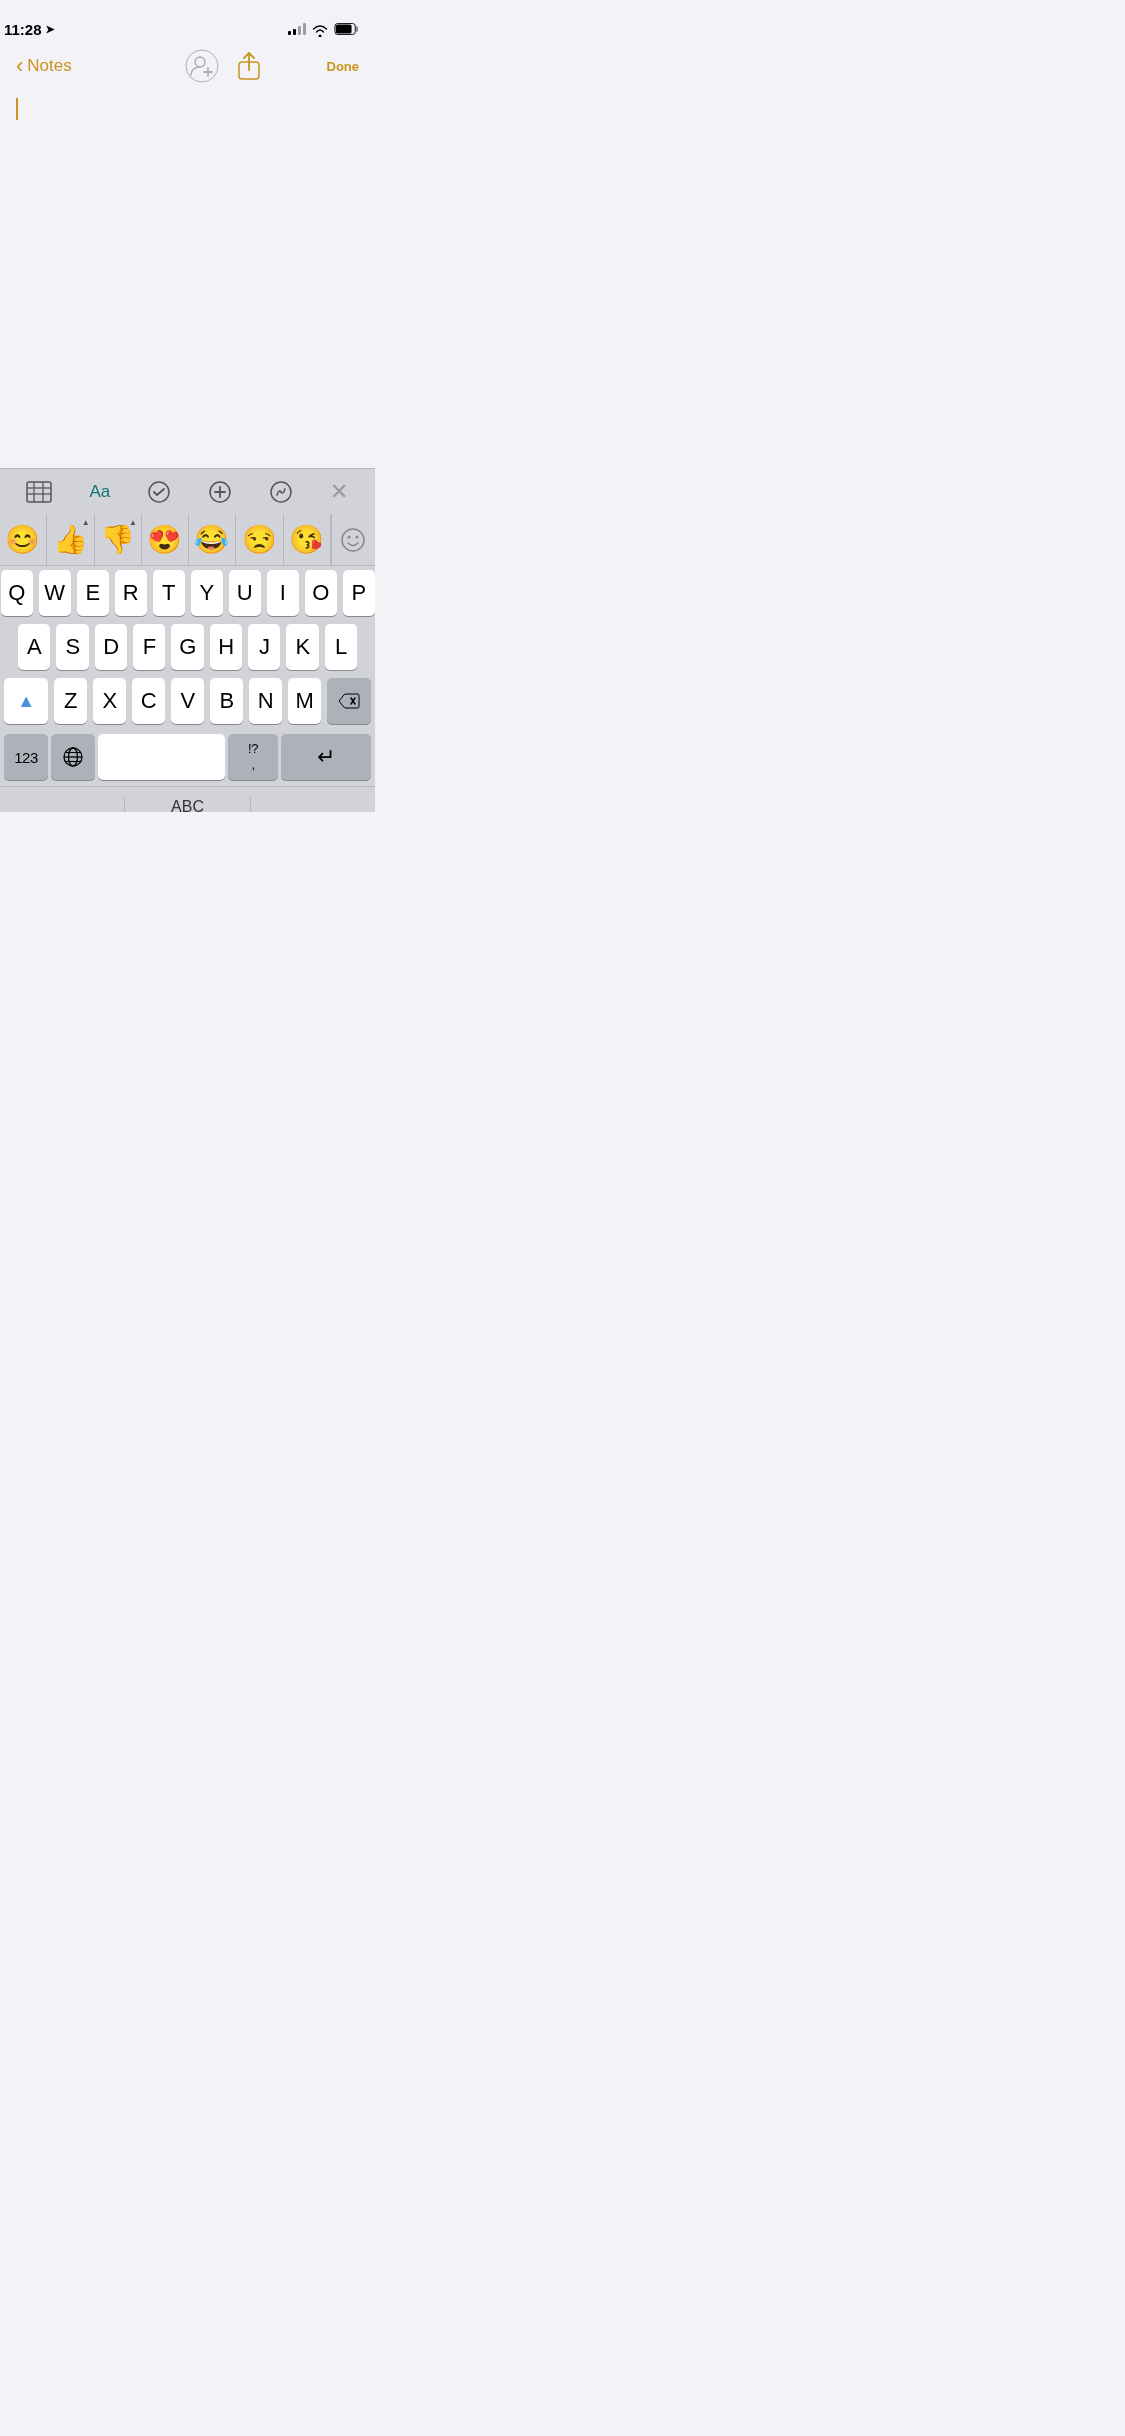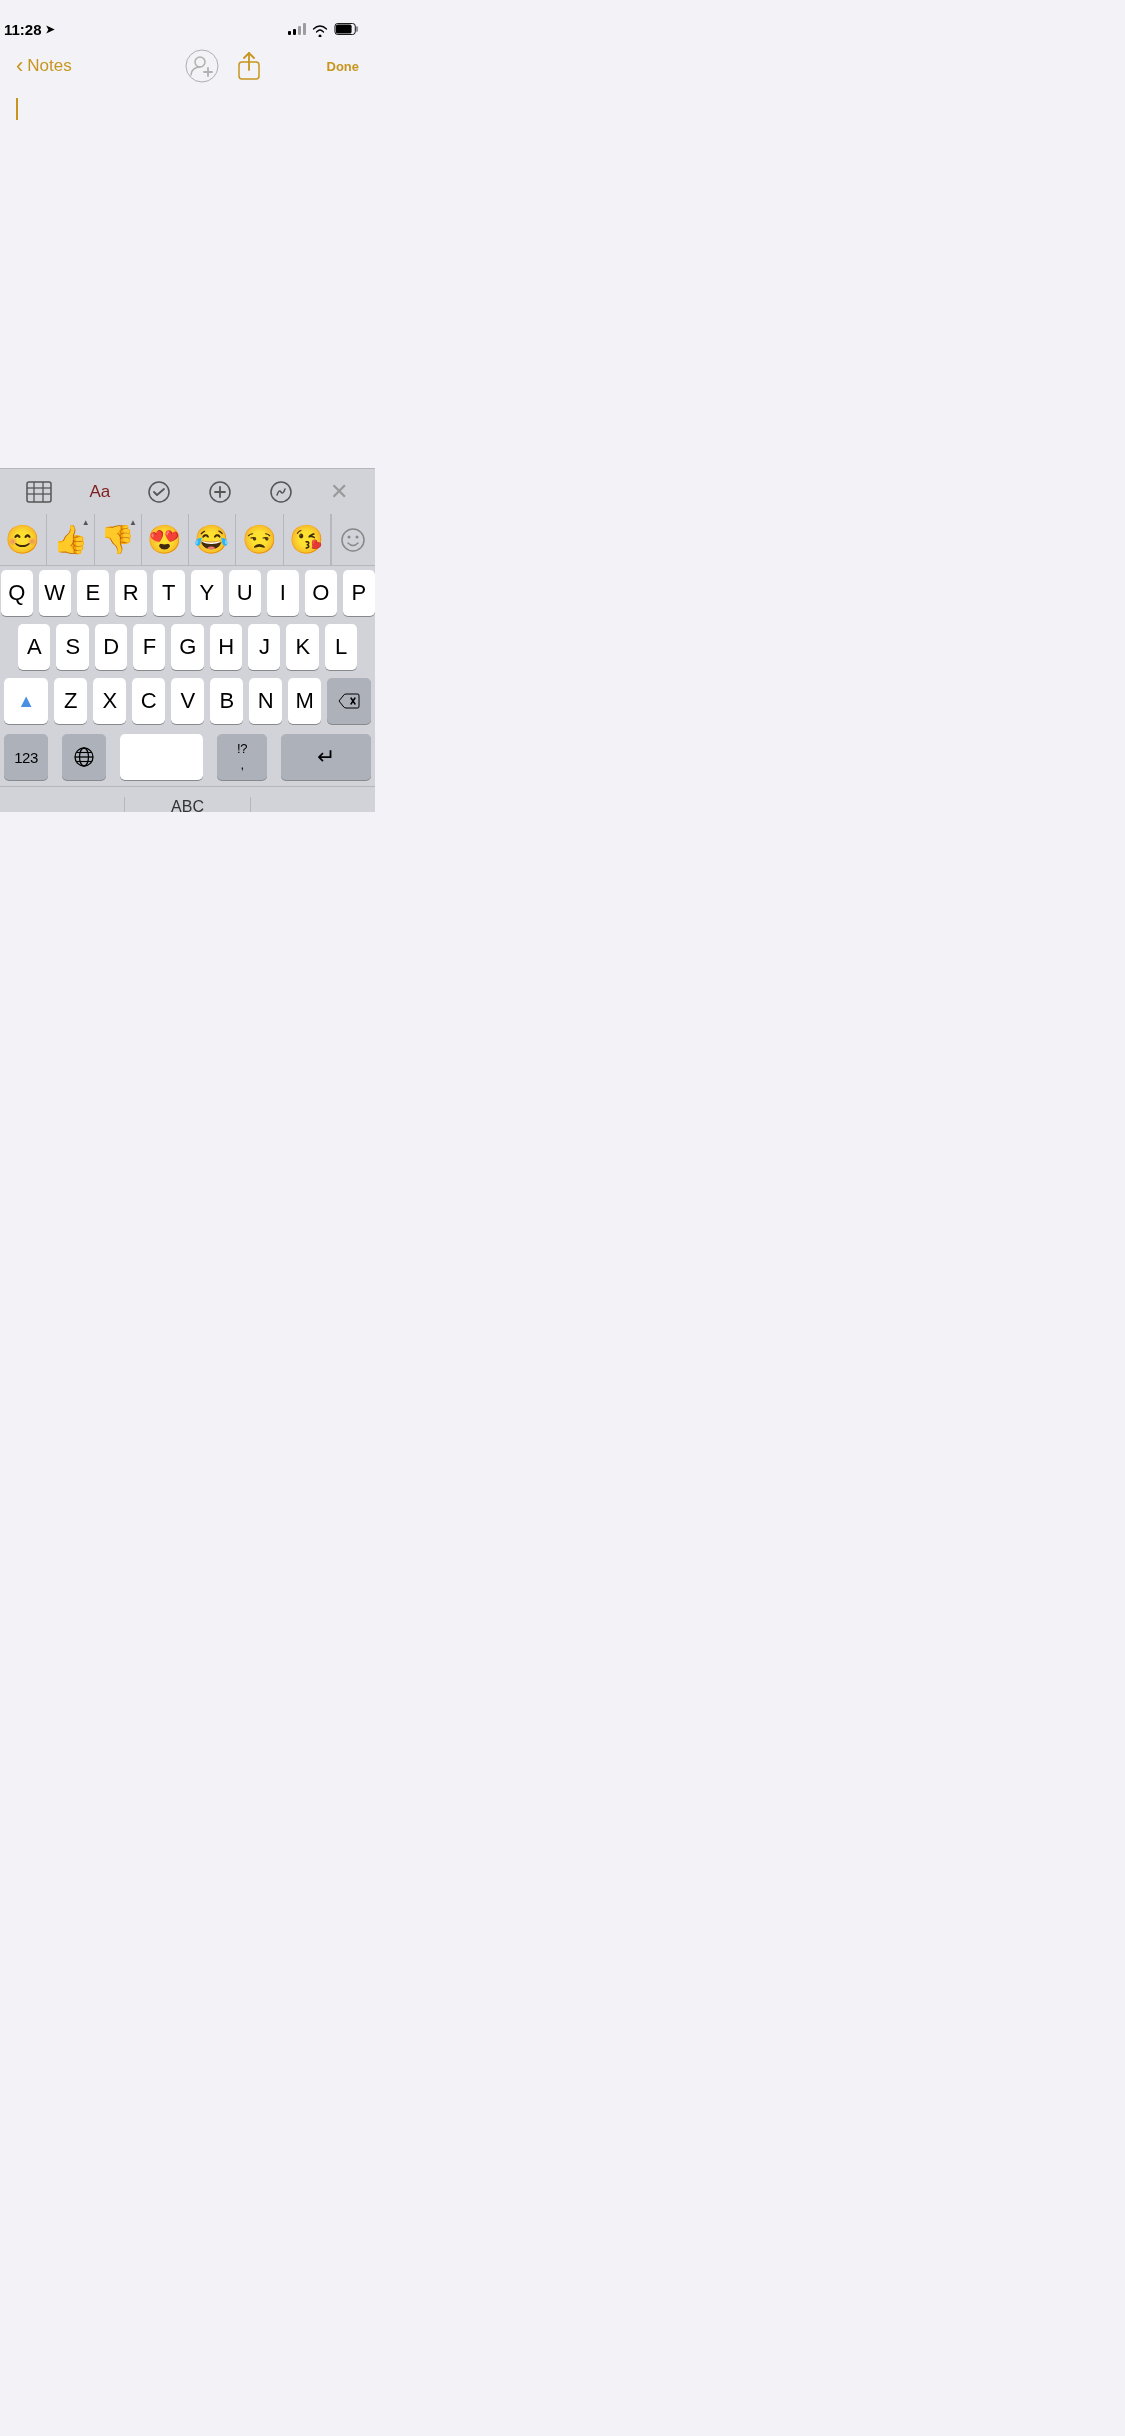--- a/index.html
+++ b/index.html
@@ -135,21 +135,21 @@
       align-items: center;
       justify-content: center;
       cursor: pointer;
       padding: 4px 10px;
       color: #555;
       font-size: 20px;
     }
     .toolbar-btn.text-format {
       font-size: 17px;
       font-weight: 500;
-      color: #7f1d1d;
+      color: #0f766e;
     }
     .toolbar-btn.dismiss {
       color: #888;
       font-size: 18px;
       font-weight: 300;
     }
 
     
     .emoji-row {
       background: #d1d3d9;
@@ -255,21 +255,21 @@
       background: #adb1ba;
       flex: 0 0 90px;
       font-size: 20px;
     }
 
     
     .bottom-row-outer {
       display: flex;
       background: #d1d3d9;
       padding: 0 4px 4px 4px;
-      gap: 14px;
+      gap: 3px;
       height: 54px;
       align-items: center;
     }
 
     
     .predictive-bar {
       background: #d1d3d9;
       display: flex;
       align-items: center;
       justify-content: center;

